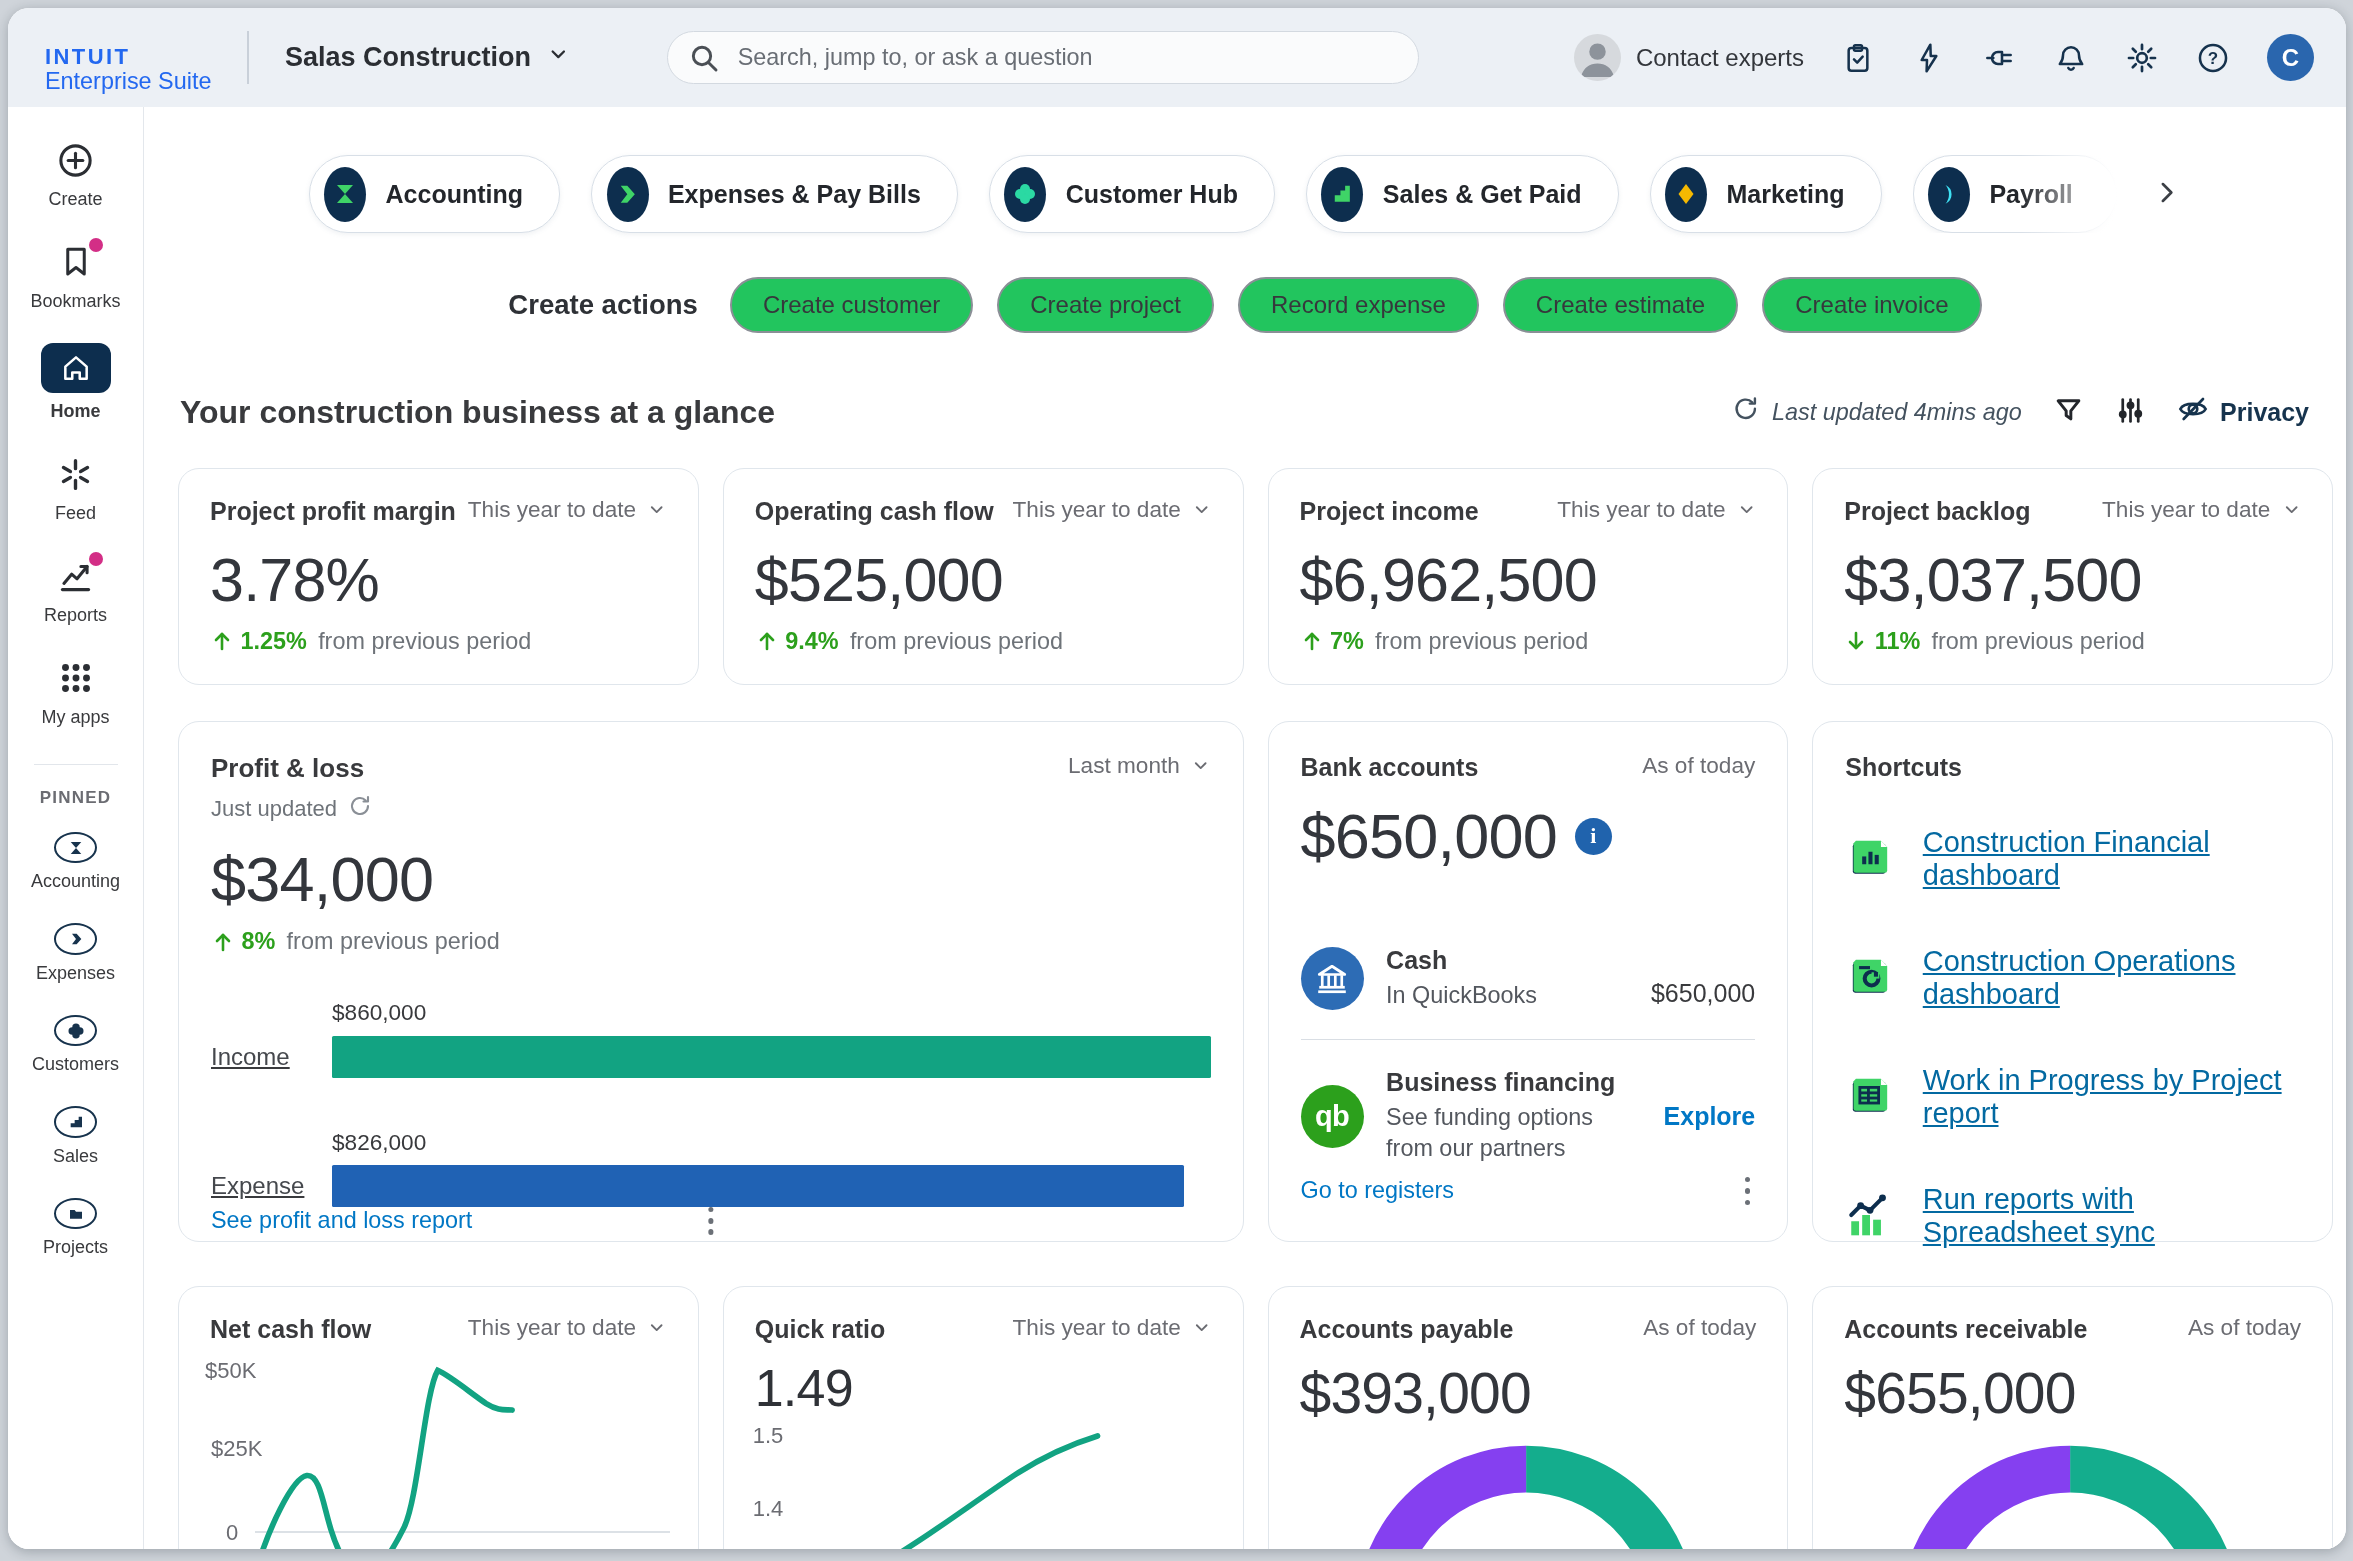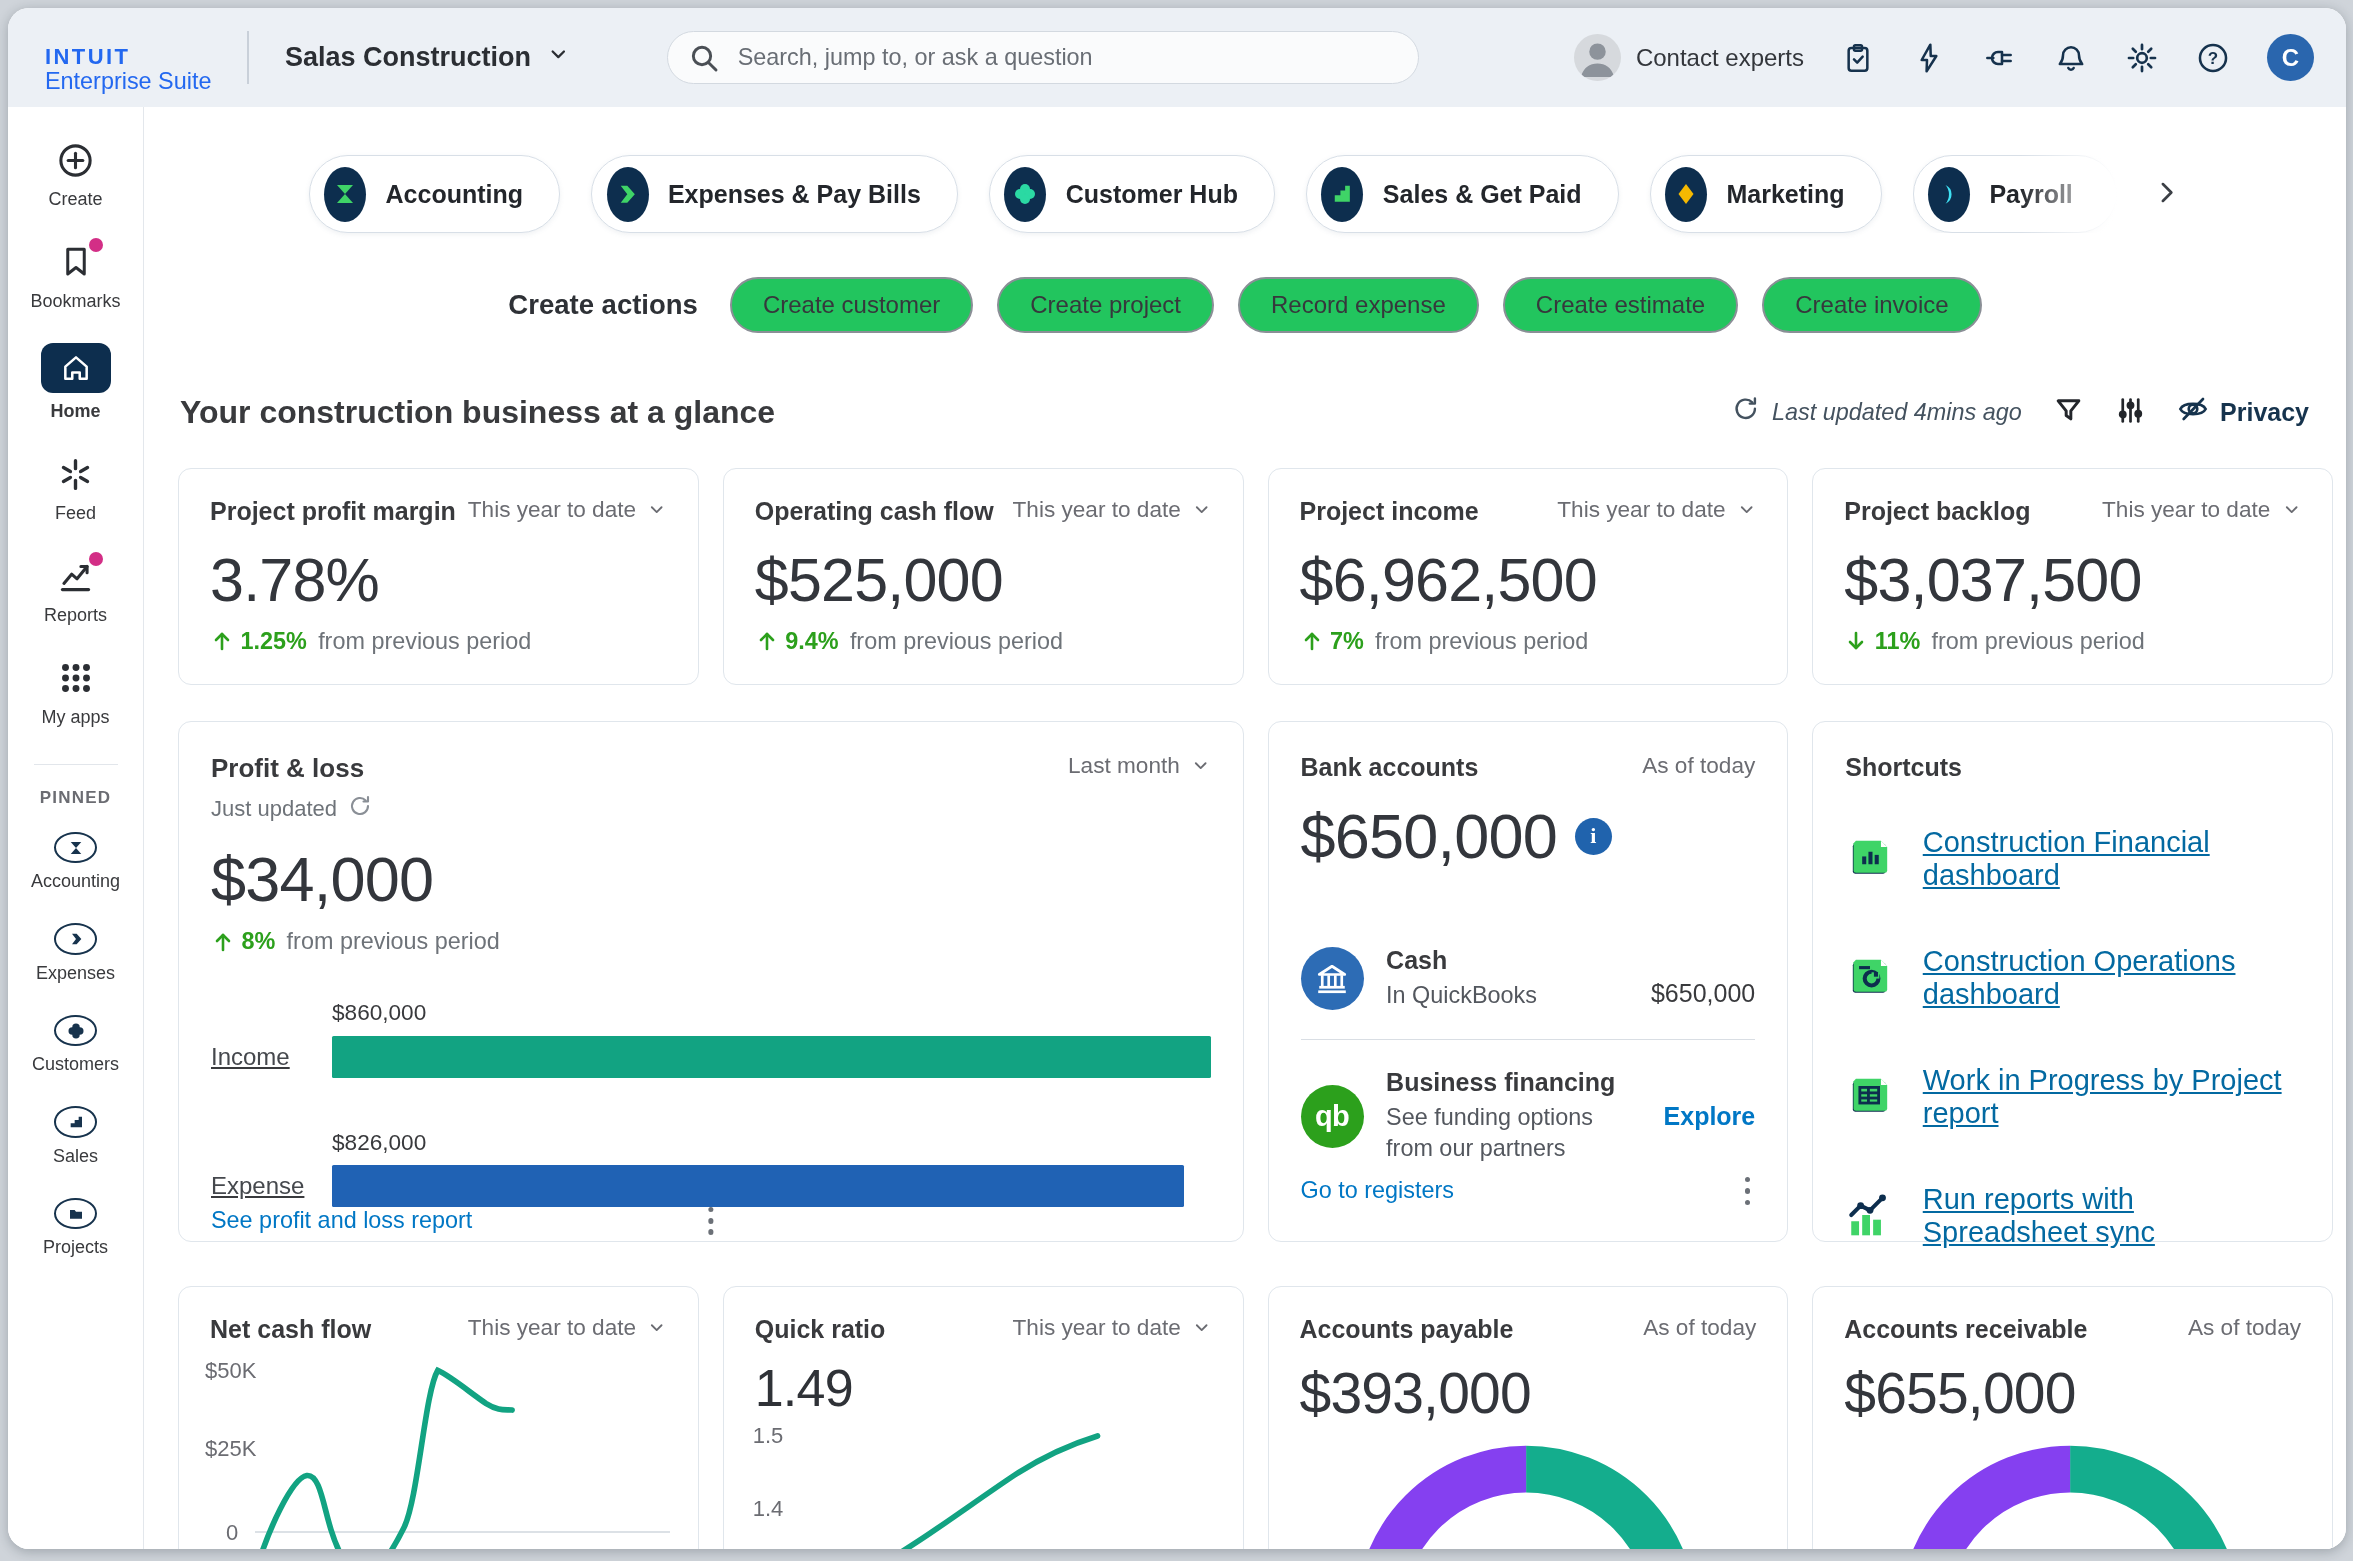--- a/index.html
+++ b/index.html
@@ -53,21 +53,21 @@
   .glance{display:flex;align-items:center;margin:60px 37px 0 36px;}
   .glance h1{font-size:32px;font-weight:600;margin:0;color:#393a3d;}
   .glance .right{margin-left:auto;display:flex;align-items:center;gap:31px;}
   .lastupd{display:flex;align-items:center;gap:13px;font-size:23.4px;font-style:italic;color:#44525f;}
   .privacy{display:flex;align-items:center;gap:11.3px;font-size:25px;font-weight:600;color:#16334d;cursor:pointer;}
   
   .grid{display:grid;grid-template-columns:repeat(4,1fr);gap:24px;padding:0 13px 0 34px;}
   .row-kpi{margin-top:37px;}
   .row-mid{margin-top:36px;}
   .row-bot{margin-top:44px;}
-  .card{background:#fff;border:1.6px solid #e0e6ec;border-radius:13px;box-sizing:border-box;position:relative;}
+  .card{background:#fff;border:1.6px solid #e0e6ec;border-radius:21px;box-sizing:border-box;position:relative;}
   .kpi{height:217px;padding:27.5px 31px;}
   .card-head{display:flex;align-items:flex-start;}
   .card-title{font-size:25px;font-weight:600;color:#393a3d;}
   .period{margin-left:auto;display:flex;align-items:center;gap:11.3px;font-size:22.6px;color:#6b6c72;cursor:pointer;white-space:nowrap;}
   .asof{margin-left:auto;font-size:22.6px;color:#6b6c72;white-space:nowrap;}
   .kpi-value{font-size:61px;font-weight:450;color:#33363c;letter-spacing:-0.8px;margin-top:19.4px;}
   .delta{display:flex;align-items:center;gap:6.5px;margin-top:13px;font-size:23.4px;}
   .delta .pct{color:#2ca01c;font-weight:700;}
   .delta .suffix{color:#6e7379;margin-left:4.8px;}
   .span2{grid-column:span 2;}
@@ -681,21 +681,21 @@
         <div class="card-head">
           <span class="card-title">Net cash flow</span>
           <span class="period">
             <span>This year to date</span>
             <svg width="19.4" height="19.4" viewBox="0 0 24 24" fill="none" stroke="#6b6c72" stroke-width="2.3" stroke-linecap="round" stroke-linejoin="round">
                 <polyline points="6,9 12,15 18,9"></polyline>
               </svg>
           </span>
         </div>
         <span class="ylab" style="left:26px;top:71px">$50K</span>
-        <span class="ylab" style="left:26px;top:149px">$25K</span>
+        <span class="ylab" style="left:32px;top:149px">$25K</span>
         <span class="ylab" style="left:47px;top:233px">0</span>
         <div class="zero-line" style="left:76px;top:244px;width:415px"></div>
         <svg class="chart-svg" width="515" height="348" viewBox="0 0 637 430">
           <path d="M95,352 C110,300 140,236 158,233 C174,231 178,268 188,300 C198,332 212,356 228,356 C244,356 262,330 278,298 C296,262 304,130 320,103 C336,110 362,132 380,144 C396,154 404,151 412,152" fill="none" stroke="#12a382" stroke-width="7" stroke-linecap="round"></path>
         </svg>
       </div>
 
       <div class="card bot">
         <div class="card-head">
           <span class="card-title">Quick ratio</span>

